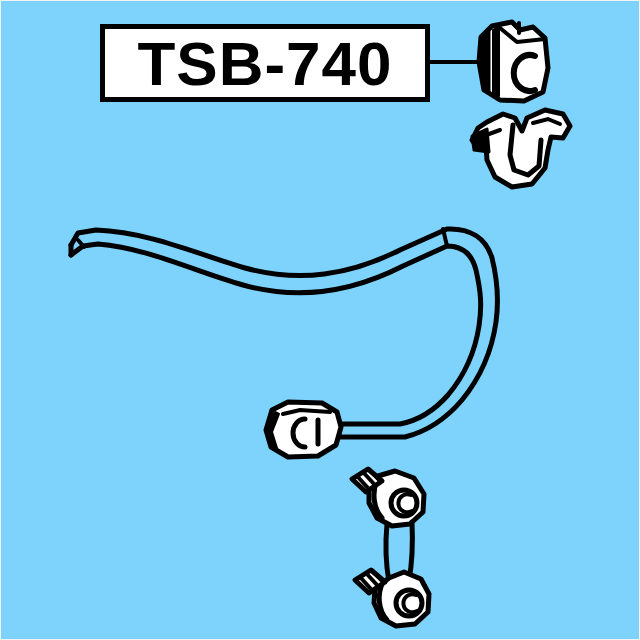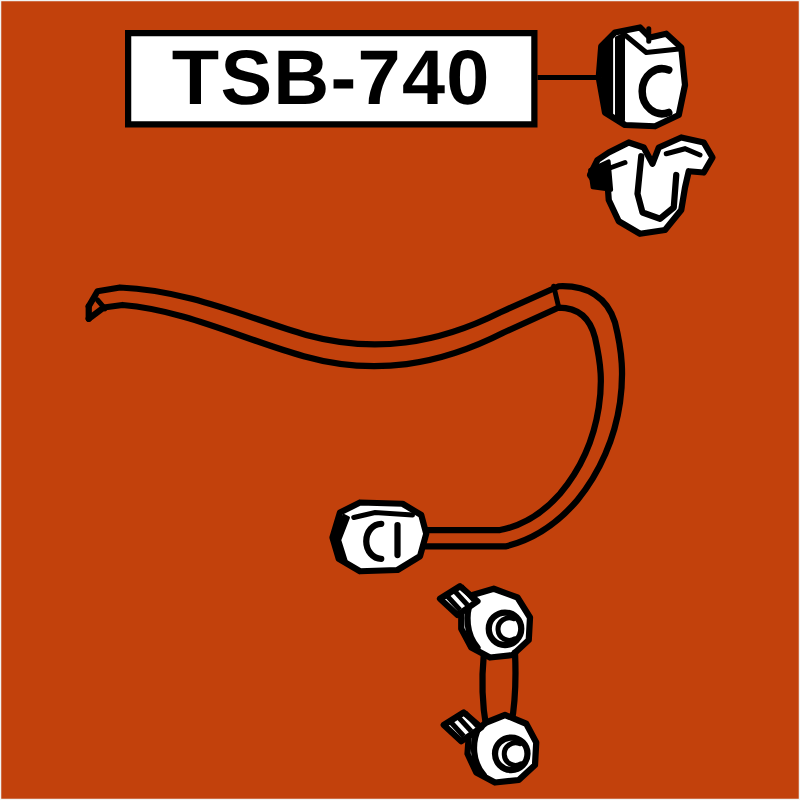--- a/index.html
+++ b/index.html
@@ -30,21 +30,21 @@
   }
   .part-label-text {
     font-family: "Liberation Sans", sans-serif;
     font-weight: bold;
     letter-spacing: 1px;
   }
 </style>
 </head>
 <body>
 
-<div id="diagram-root" style="background: #c2410c;">
+<div id="diagram-root" style="background: #7dd3fc;">
 
   <svg id="diagram-svg" viewBox="0 0 640 640" xmlns="http://www.w3.org/2000/svg">
 
     <rect x="0.5" y="0.5" width="639" height="639" fill="none" stroke="#F2F2F2" stroke-width="1"></rect>
 
     <line x1="430" y1="62" x2="478" y2="62" stroke="#000000" stroke-width="4"></line>
 
     <rect x="102.5" y="26.5" width="325" height="73" fill="#FFFFFF" stroke="#000000" stroke-width="5"></rect>
 
     <text id="part-number-label" class="part-label-text" x="265" y="63" text-anchor="middle" dominant-baseline="central" font-size="62" fill="#000000">TSB-740</text>

